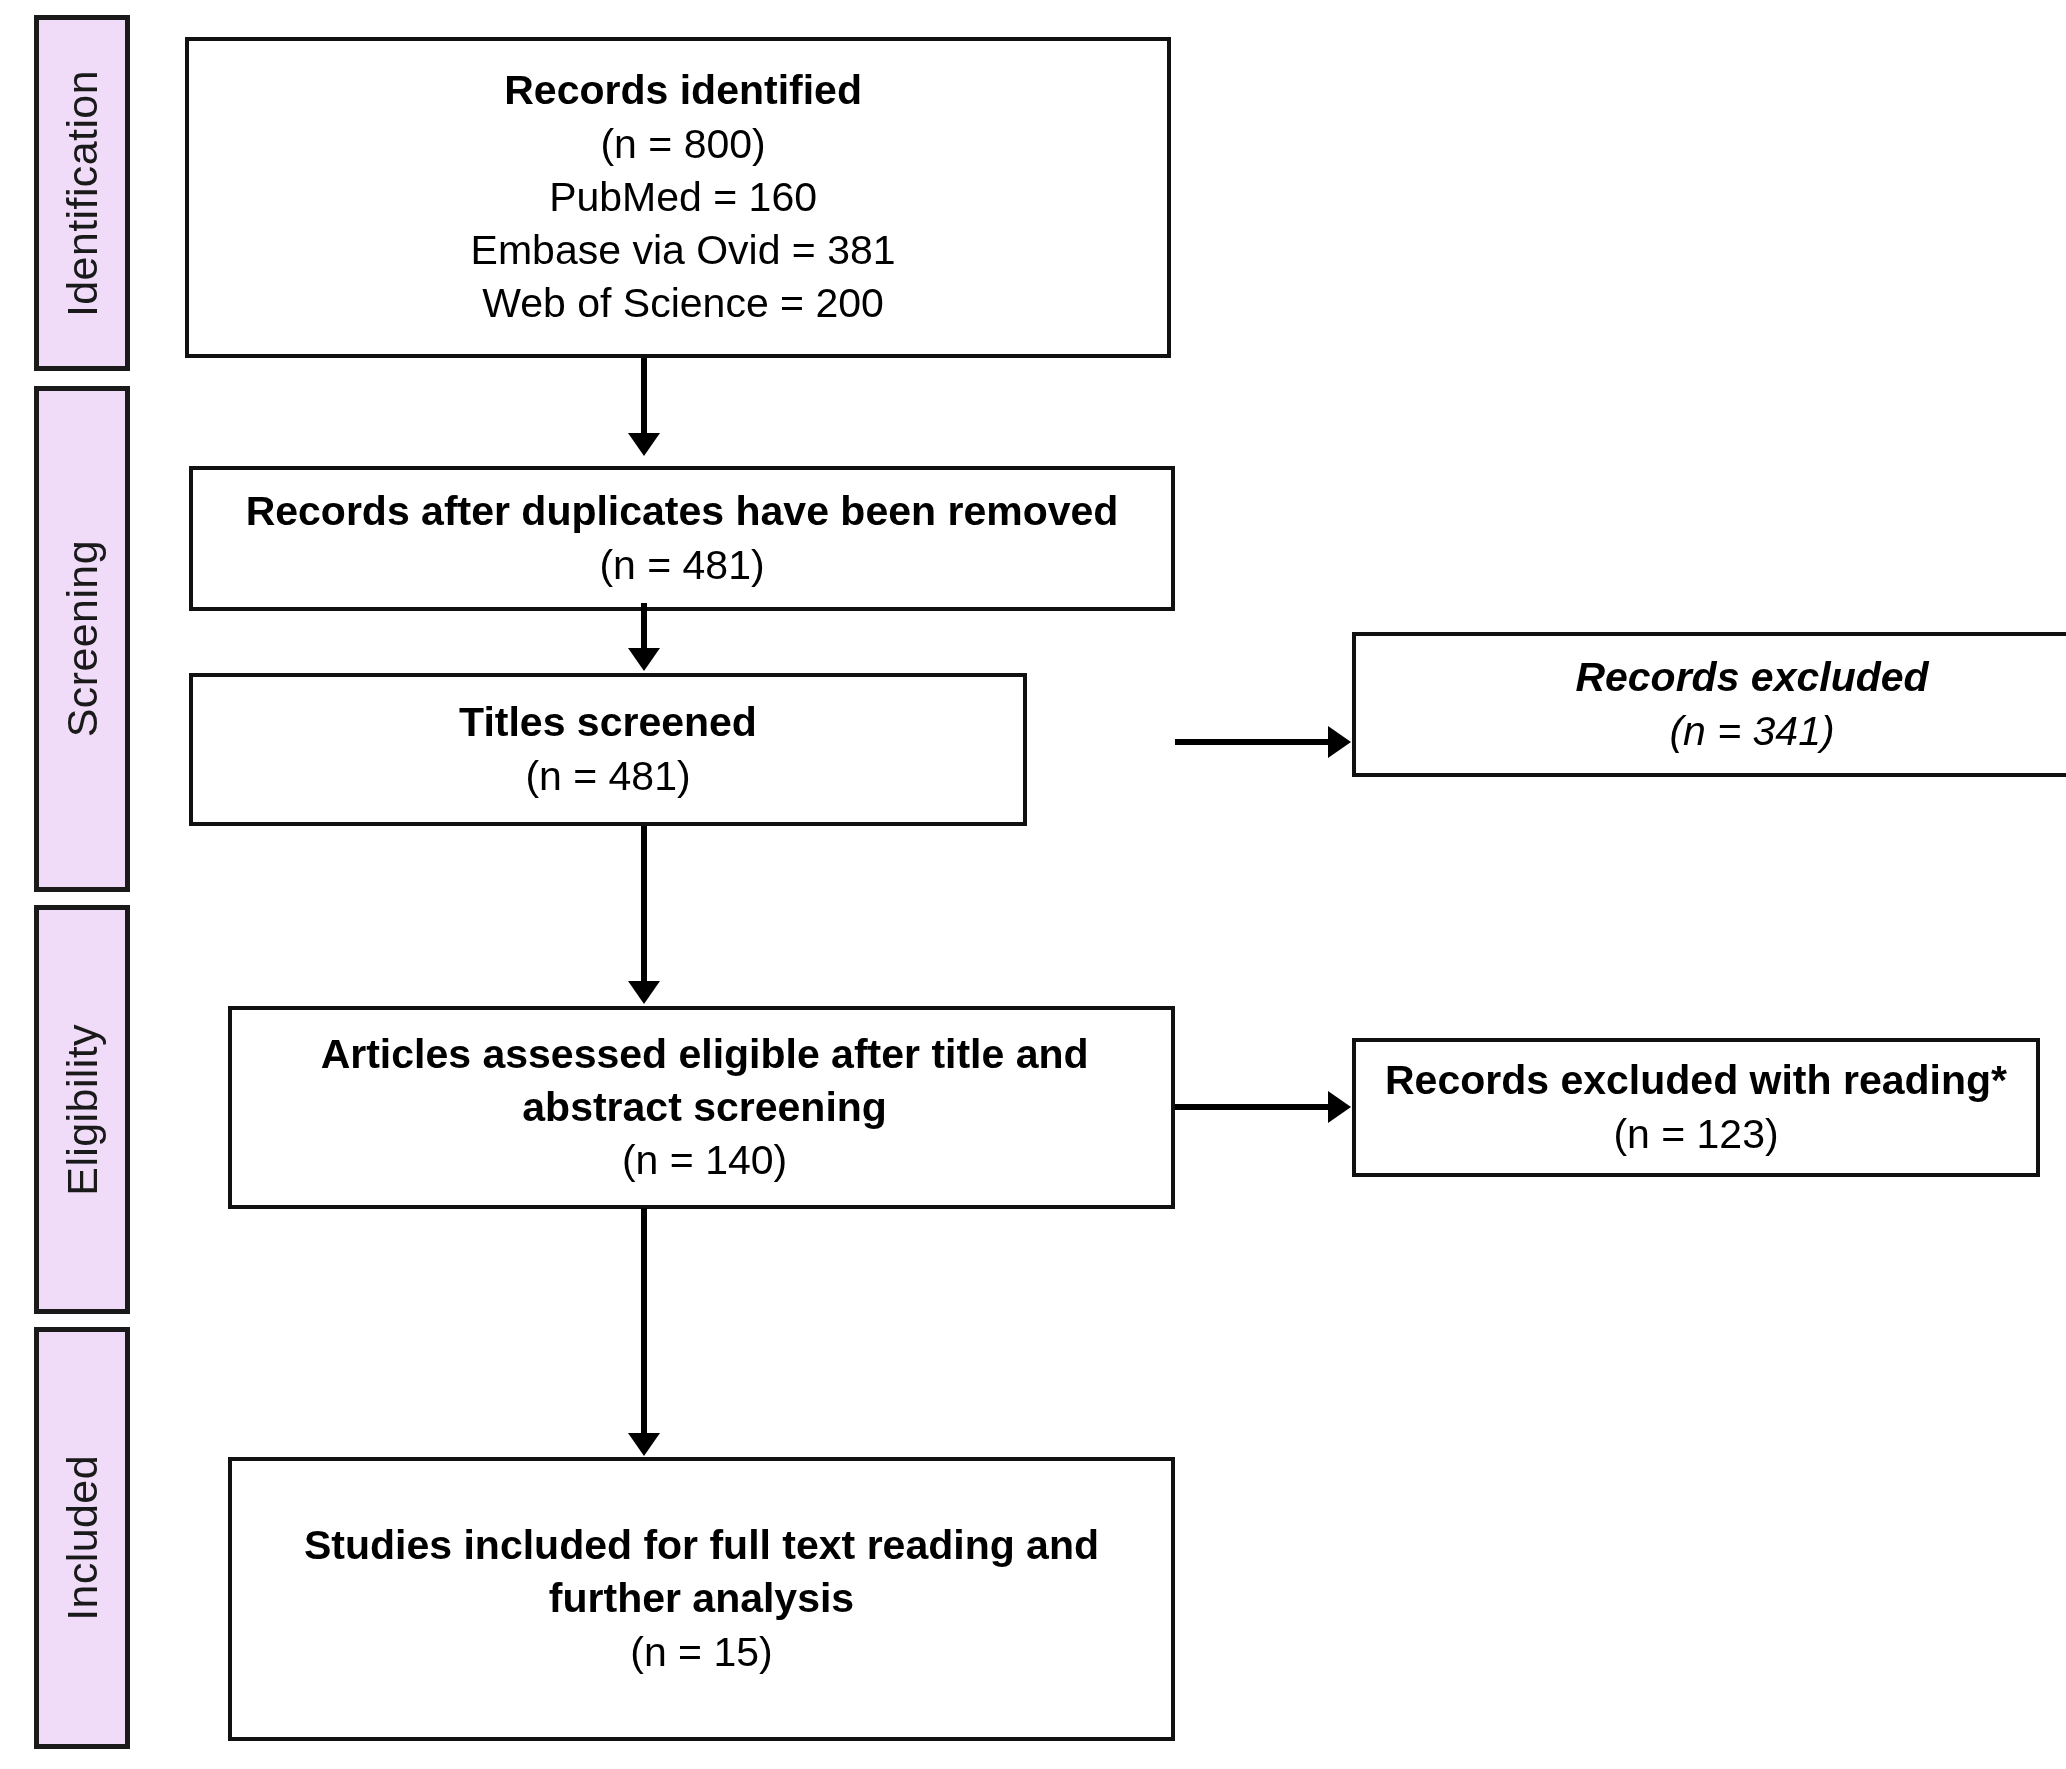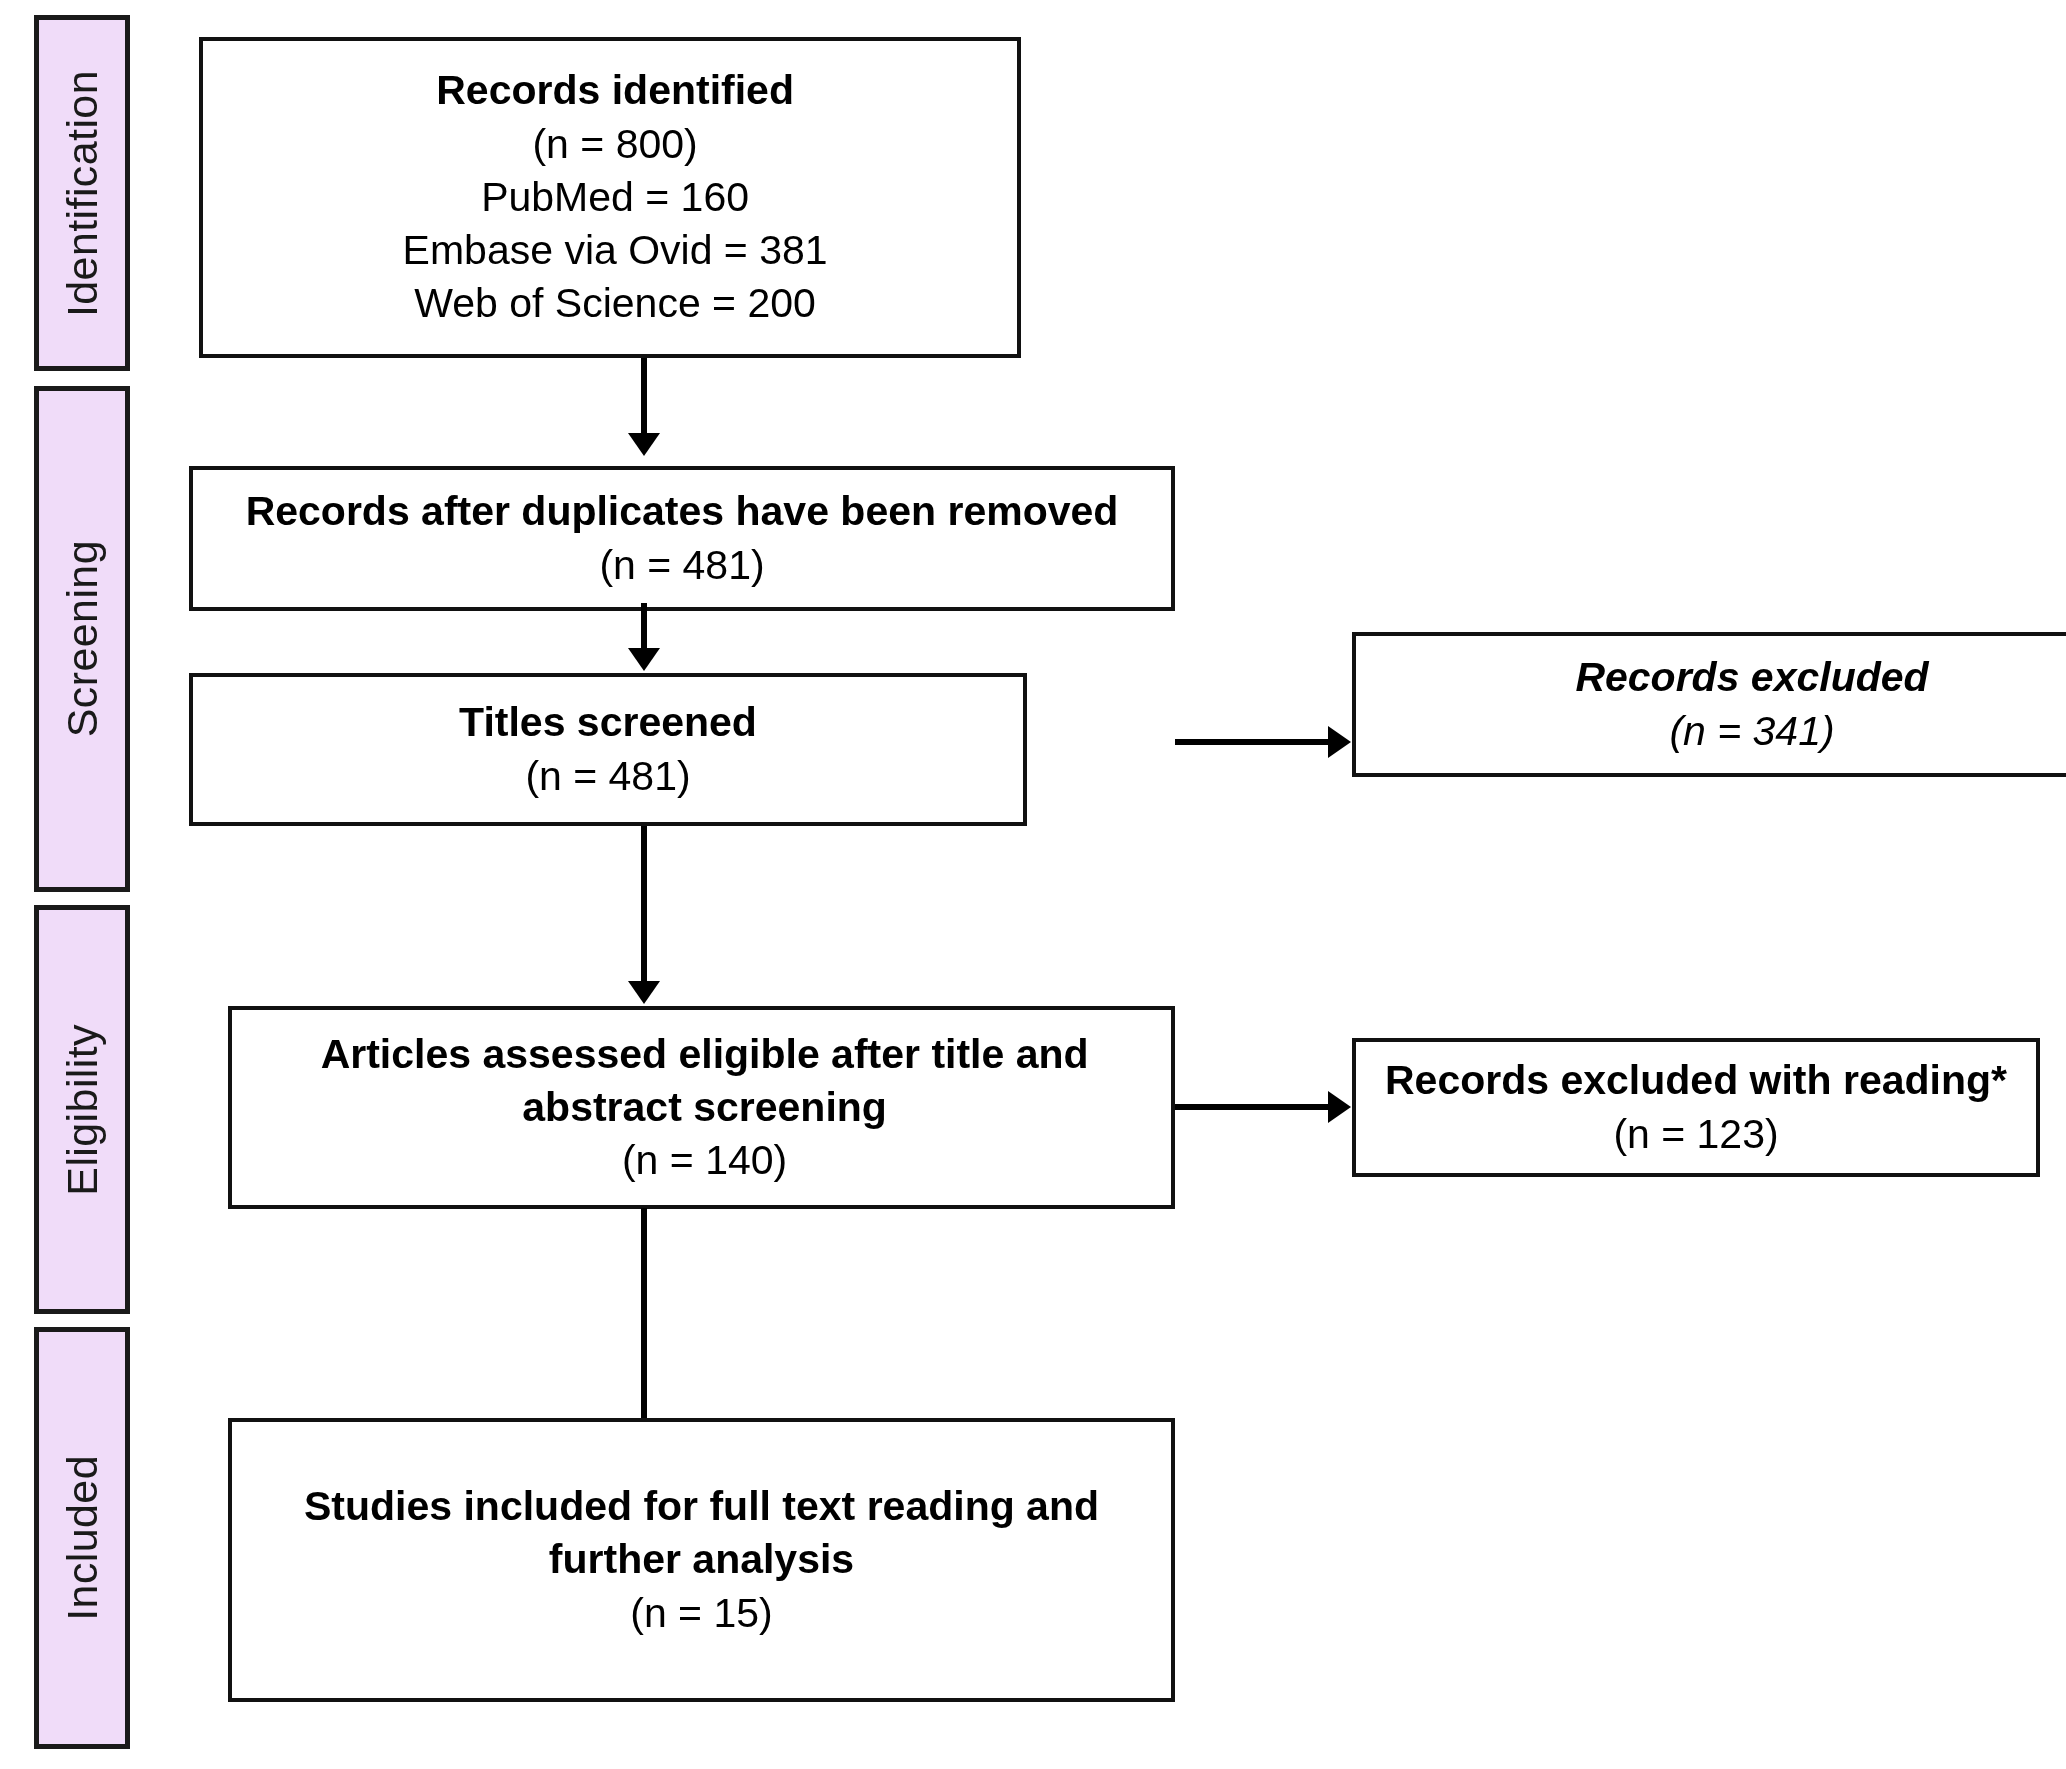--- a/index.html
+++ b/index.html
@@ -104,21 +104,21 @@
   </div>
 
   <div class="stage-band" style="left:34px; top:905px; width:96px; height:409px;">
     <span class="stage-label">Eligibility</span>
   </div>
 
   <div class="stage-band" style="left:34px; top:1327px; width:96px; height:422px;">
     <span class="stage-label">Included</span>
   </div>
 
-  <div class="node-box" style="left:199px; top:37px; width:822px; height:321px;padding-left:24px;">
+  <div class="node-box" style="left:185px; top:37px; width:986px; height:321px;padding-left:24px;">
     <div class="line bold">Records identified</div>
     <div class="line">(n = 800)</div>
     <div class="line">PubMed = 160</div>
     <div class="line">Embase via Ovid = 381</div>
     <div class="line">Web of Science = 200</div>
   </div>
 
   <div class="conn-v" style="left:641px; top:358px; height:76px;"></div>
   <div class="arrow-down" style="left:628px; top:433px;"></div>
 
@@ -156,20 +156,20 @@
   <div class="arrow-right" style="left:1328px; top:1091px;"></div>
 
   <div class="node-box" style="left:1352px; top:1038px; width:688px; height:139px;">
     <div class="line bold">Records excluded with reading*</div>
     <div class="line">(n = 123)</div>
   </div>
 
   <div class="conn-v" style="left:641px; top:1208px; height:226px;"></div>
   <div class="arrow-down" style="left:628px; top:1433px;"></div>
 
-  <div class="node-box" style="left:228px; top:1418px; width:947px; height:284px;">
+  <div class="node-box" style="left:228px; top:1457px; width:947px; height:284px;">
     <div class="line bold">Studies included for full text reading and</div>
     <div class="line bold">further analysis</div>
     <div class="line">(n = 15)</div>
   </div>
 
 </div>
 
 
 </body></html>

